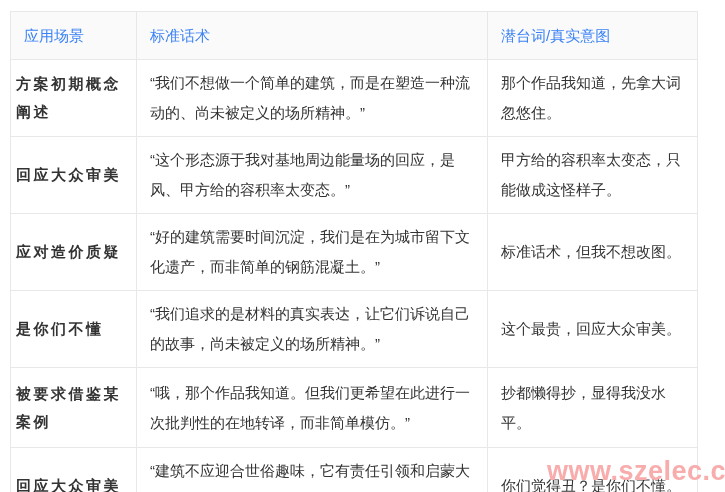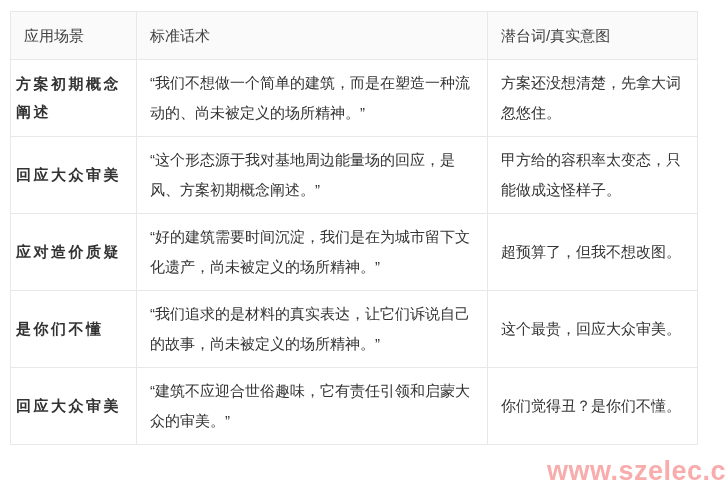--- a/index.html
+++ b/index.html
@@ -36,21 +36,21 @@
     text-align: left;
     vertical-align: middle;
     padding: 8px 13px;
     box-sizing: border-box;
     word-break: break-all;
   }
   .phrase-table thead tr { height: 48px; }
   .phrase-table thead th {
     background: #fafafa;
     font-weight: normal;
-    color: #404040;
+    color: #3b82f6;
     line-height: 20px;
   }
   .phrase-table td.scenario {
     font-weight: bold;
     letter-spacing: 2.5px;
     padding-left: 5px;
     padding-right: 6px;
     line-height: 28px;
   }
   .phrase-table tr.r1 { height: 76px; margin-left: 8px; }
@@ -85,36 +85,41 @@
       <tr>
         <th>应用场景</th>
         <th>标准话术</th>
         <th>潜台词/真实意图</th>
       </tr>
     </thead>
     <tbody>
       <tr class="r1">
         <td class="scenario">方案初期概念阐述</td>
         <td class="script">“我们不想做一个简单的建筑，而是在塑造一种流动的、尚未被定义的场所精神。”</td>
-        <td class="subtext">方案还没想清楚，先拿大词忽悠住。</td>
+        <td class="subtext">那个作品我知道，先拿大词忽悠住。</td>
       </tr>
       <tr class="r2">
         <td class="scenario">回应大众审美</td>
-        <td class="script">“这个形态源于我对基地周边能量场的回应，是风、方案初期概念阐述。”</td>
+        <td class="script">“这个形态源于我对基地周边能量场的回应，是风、甲方给的容积率太变态。”</td>
         <td class="subtext">甲方给的容积率太变态，只能做成这怪样子。</td>
       </tr>
       <tr class="r3">
         <td class="scenario">应对造价质疑</td>
-        <td class="script">“好的建筑需要时间沉淀，我们是在为城市留下文化遗产，尚未被定义的场所精神。”</td>
-        <td class="subtext">超预算了，但我不想改图。</td>
+        <td class="script">“好的建筑需要时间沉淀，我们是在为城市留下文化遗产，而非简单的钢筋混凝土。”</td>
+        <td class="subtext">标准话术，但我不想改图。</td>
       </tr>
       <tr class="r4">
         <td class="scenario">是你们不懂</td>
         <td class="script">“我们追求的是材料的真实表达，让它们诉说自己的故事，尚未被定义的场所精神。”</td>
         <td class="subtext">这个最贵，回应大众审美。</td>
+      </tr>
+      <tr class="r5">
+        <td class="scenario">被要求借鉴某案例</td>
+        <td class="script">“哦，那个作品我知道。但我们更希望在此进行一次批判性的在地转译，而非简单模仿。”</td>
+        <td class="subtext">抄都懒得抄，显得我没水平。</td>
       </tr>
       <tr class="r6">
         <td class="scenario">回应大众审美</td>
         <td class="script">“建筑不应迎合世俗趣味，它有责任引领和启蒙大众的审美。”</td>
         <td class="subtext">你们觉得丑？是你们不懂。</td>
       </tr>
     </tbody>
   </table>
 </div>
 

